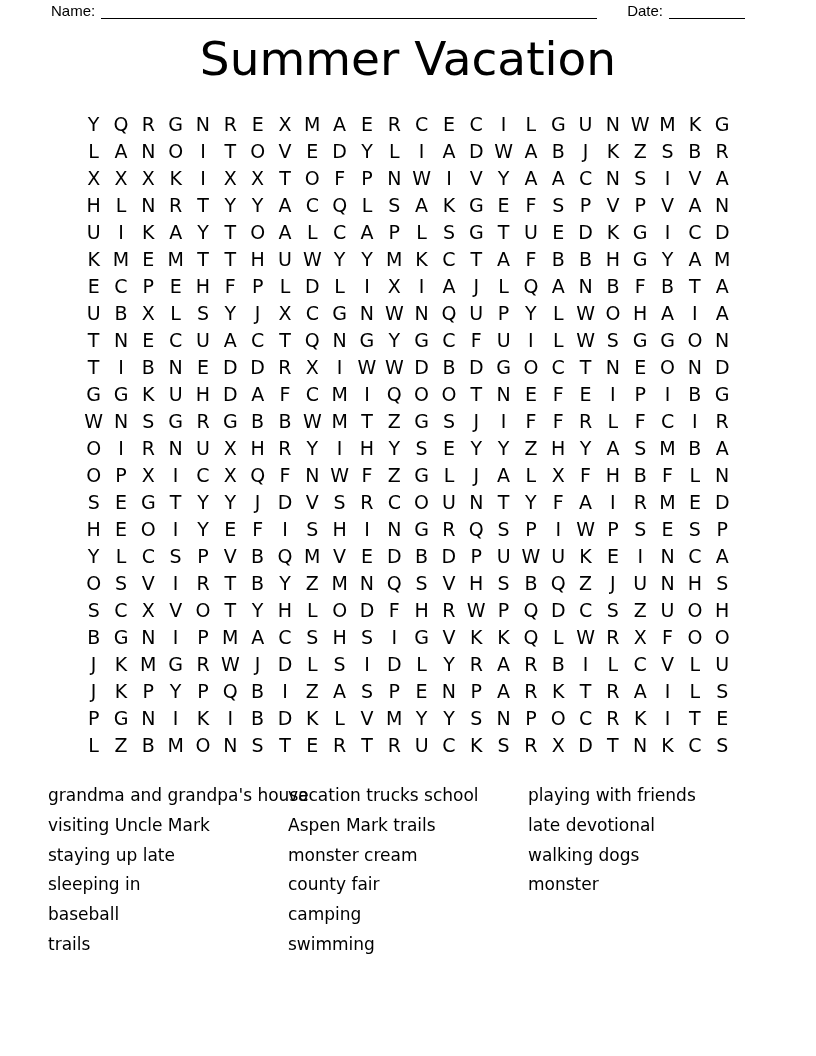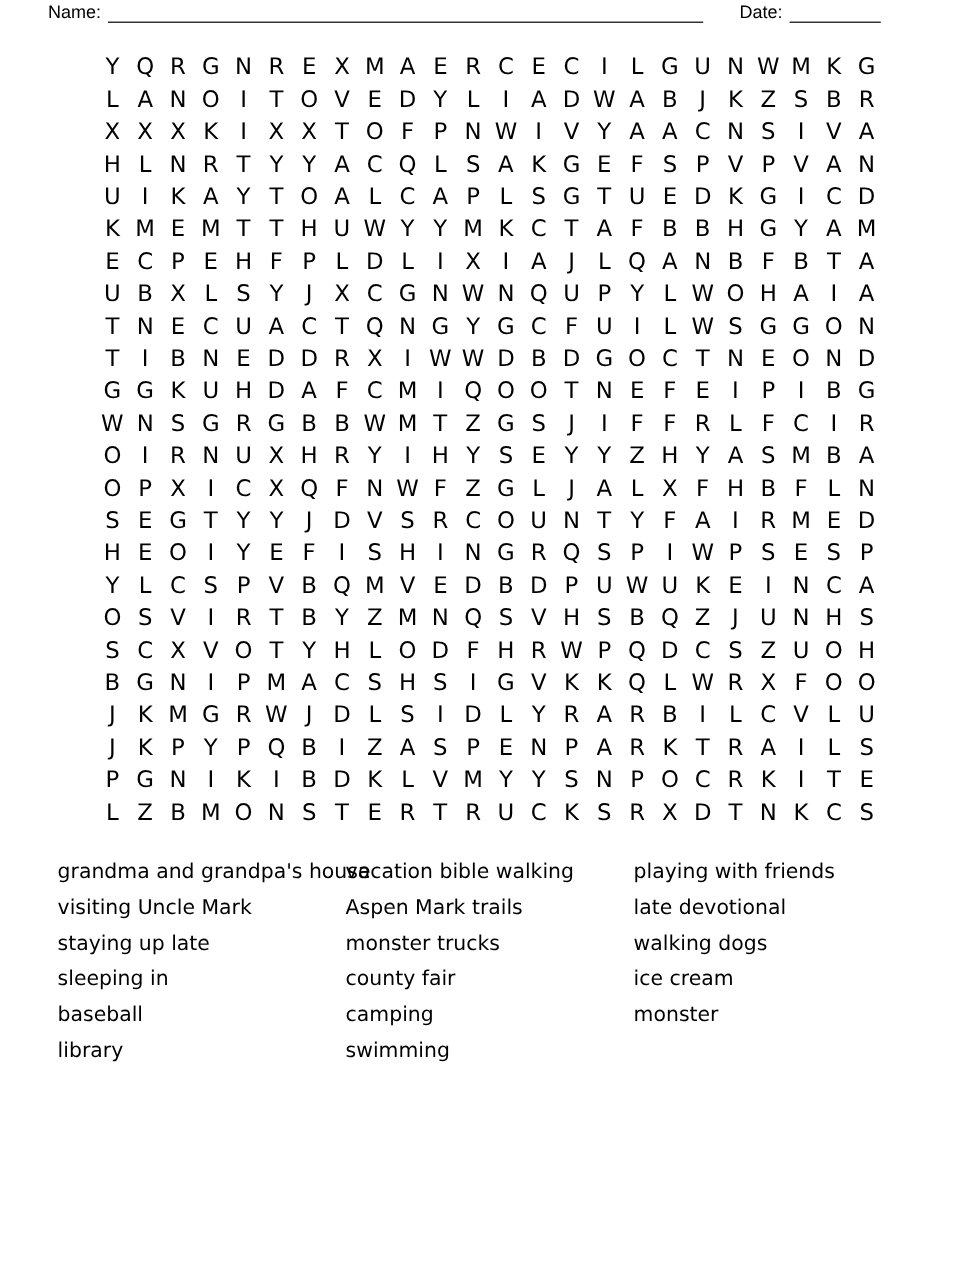--- a/index.html
+++ b/index.html
@@ -11,20 +11,21 @@
   }
   .page { width: 816px; height: 1056px; position: relative; }
 
   
   .header {
     display: flex; align-items: flex-end;
     padding: 1px 40px 0 40px;
     font-family: "Liberation Sans", sans-serif;
     font-size: 15px; line-height: 17px;
     height: 18px;
+    margin-left: 11px;
   }
   .header .label { white-space: nowrap; }
   .write-line {
     border-bottom: 1.5px solid #000;
     height: 15px; display: inline-block;
   }
   .name-line { width: 496px; margin-left: 6px; }
   .header .spacer { width: 30px; }
   .date-line { width: 76px; margin-left: 6px; }
 
@@ -66,20 +67,21 @@
 <div class="page">
 
   <div class="header">
     <span class="label">Name:</span>
     <span class="write-line name-line"></span>
     <span class="spacer"></span>
     <span class="label">Date:</span>
     <span class="write-line date-line"></span>
   </div>
 
+  <h1 class="title">Summer Vacation</h1>
 
   <div class="grid">
       <div class="grid-row">
         <span class="grid-letter">Y</span>
         <span class="grid-letter">Q</span>
         <span class="grid-letter">R</span>
         <span class="grid-letter">G</span>
         <span class="grid-letter">N</span>
         <span class="grid-letter">R</span>
         <span class="grid-letter">E</span>
@@ -701,32 +703,31 @@
       </div>
     </div>
 
   <div class="words">
     <div class="word-col">
         <div class="word-item">grandma and grandpa's house</div>
         <div class="word-item">visiting Uncle Mark</div>
         <div class="word-item">staying up late</div>
         <div class="word-item">sleeping in</div>
         <div class="word-item">baseball</div>
-        <div class="word-item">library</div>
+        <div class="word-item">trails</div>
       </div>
     <div class="word-col">
-        <div class="word-item">vacation bible walking</div>
+        <div class="word-item">vacation trucks school</div>
         <div class="word-item">Aspen Mark trails</div>
-        <div class="word-item">monster trucks</div>
+        <div class="word-item">monster cream</div>
         <div class="word-item">county fair</div>
         <div class="word-item">camping</div>
         <div class="word-item">swimming</div>
       </div>
     <div class="word-col">
         <div class="word-item">playing with friends</div>
         <div class="word-item">late devotional</div>
         <div class="word-item">walking dogs</div>
-        <div class="word-item">ice cream</div>
         <div class="word-item">monster</div>
       </div>
   </div>
 
 </div>
 
 </body></html>

